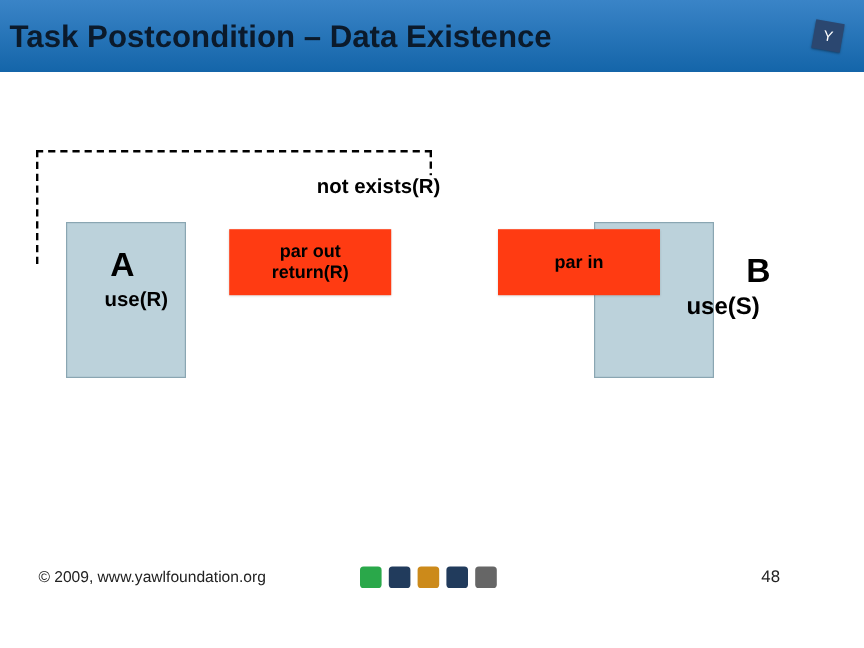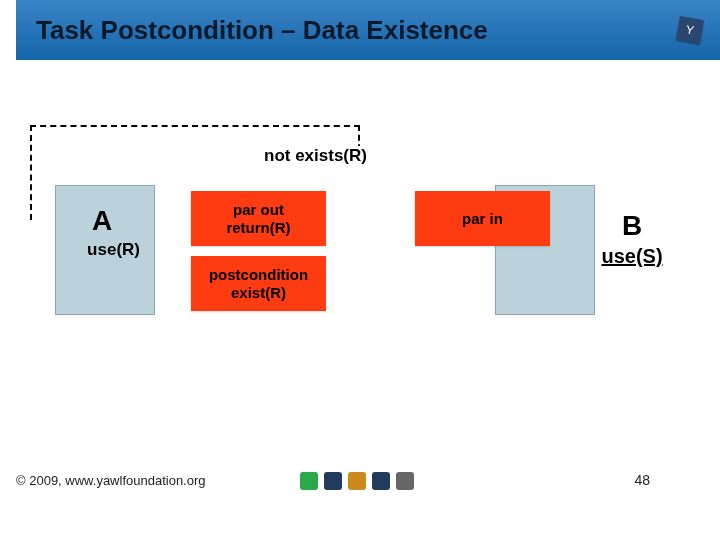--- a/index.html
+++ b/index.html
@@ -9,23 +9,22 @@
     background: #fff;
     font-family: Arial, Helvetica, sans-serif;
     position: relative;
     overflow: hidden;
   }
   .header-band {
     background: linear-gradient(to bottom, #3a84c7 0%, #1465a9 100%);
     height: 60px;
     display: flex;
     align-items: center;
-    padding: 0 20px;
+    padding: 0 8px;
     position: relative;
-    margin-left: 16px;
   }
   .header-band h1 {
     color: #0b1a2b;
     font-size: 26px;
     font-weight: bold;
   }
   .corner-logo {
     position: absolute;
     right: 18px;
     top: 18px;
@@ -147,26 +146,24 @@
     width: 120px;
     text-align: center;
   }
   .label-buse {
     position: absolute;
     left: 572px;
     top: 185px;
     font-size: 20px;
     font-weight: bold;
     width: 120px;
-    text-align: center;
-    text-decoration: underline;
   }
   .footer {
     position: absolute;
-    left: 16px;
+    left: 32px;
     bottom: 12px;
     font-size: 13px;
     color: #222;
   }
   .pagenum {
     position: absolute;
     right: 22px;
     bottom: 12px;
     font-size: 14px;
     color: #222;
@@ -207,22 +204,20 @@
 
   <div class="box-blue box-a"></div>
   <div class="box-blue box-b-back"></div>
 
   <div class="label-a">A</div>
   <div class="label-ause">use(R)</div>
 
   <div class="red-col-left">
     <div class="red-box red-top" style="white-space:pre-line;">par out
 return(R)</div>
-    <div class="red-box red-bot" style="white-space:pre-line;">postcondition
-exist(R)</div>
   </div>
 
   <div class="red-col-right">
     <div class="red-box red-top" style="white-space:pre-line;">par in</div>
   </div>
 
   <div class="label-b">B</div>
   <div class="label-buse">use(S)</div>
 
   <div class="footer">© 2009, www.yawlfoundation.org</div>

